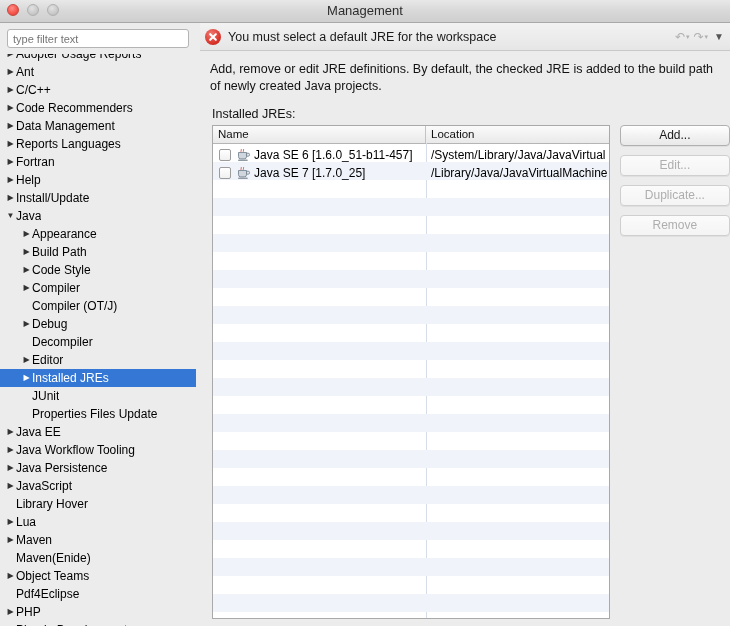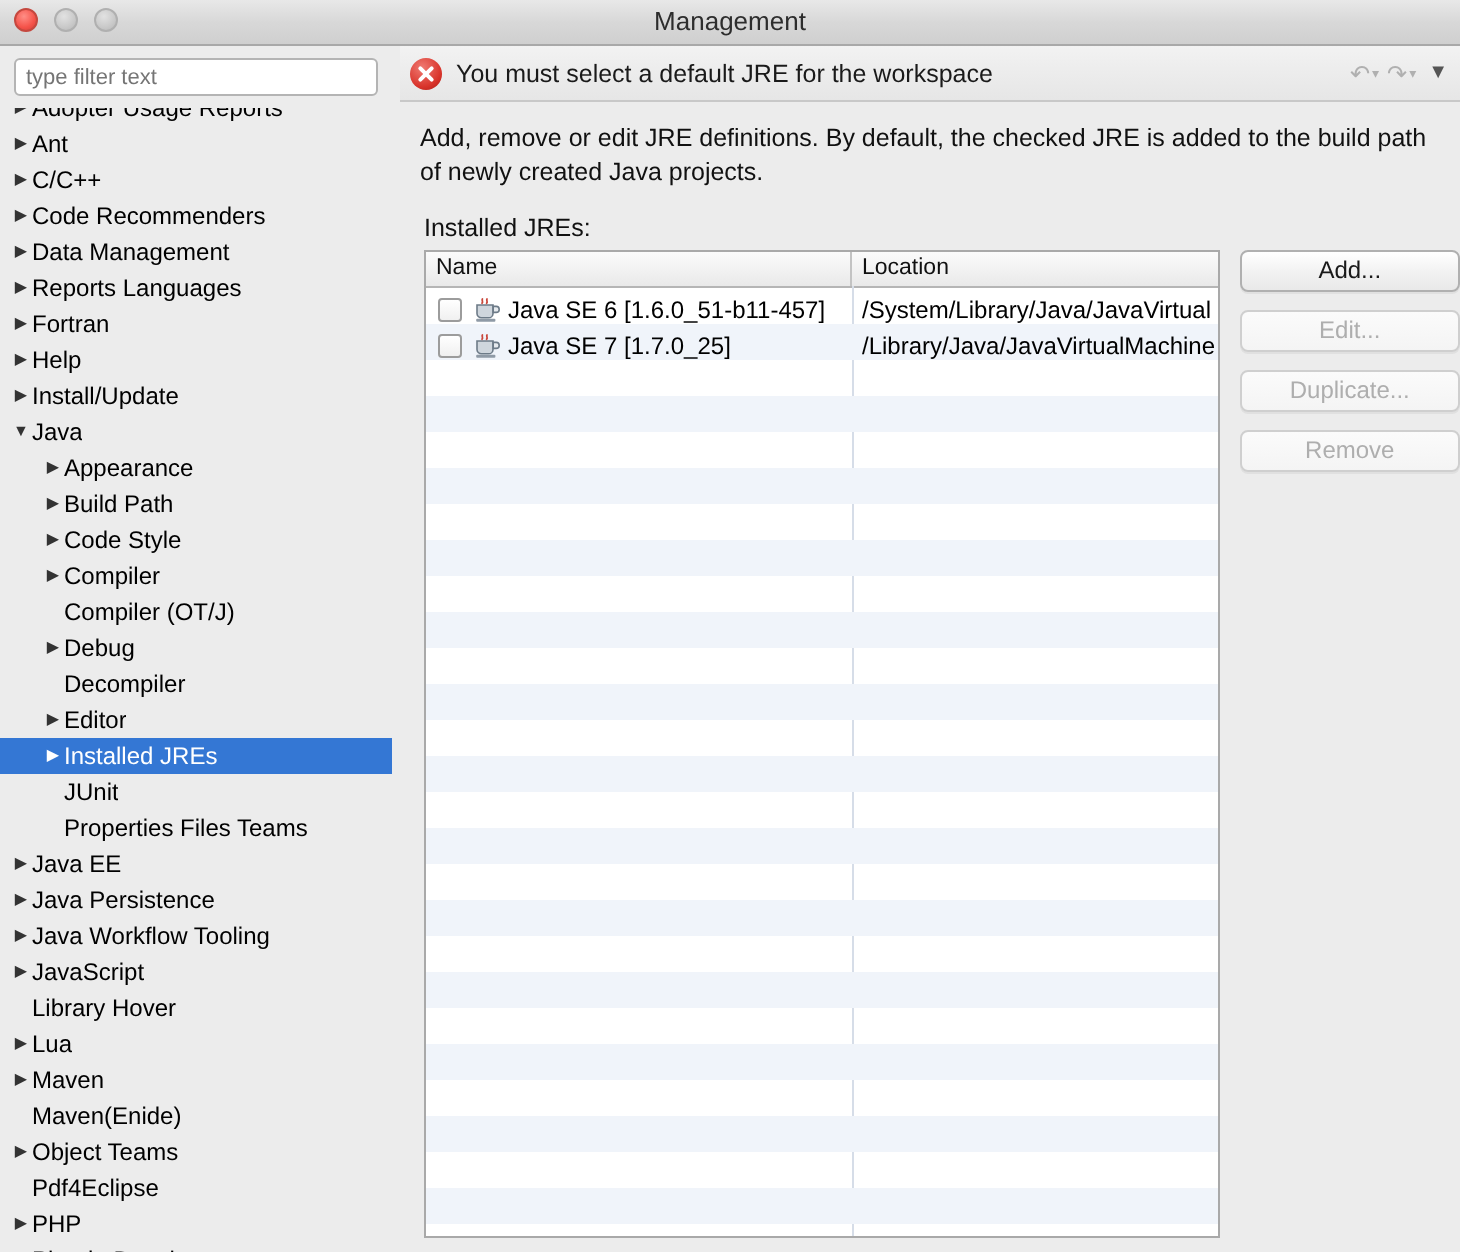--- a/index.html
+++ b/index.html
@@ -439,33 +439,33 @@
             <div class="tree-row selected lvl1">
               <span class="tw arrow-right"></span>
               <span class="tree-label">Installed JREs</span>
             </div>
             <div class="tree-row lvl1">
               <span class="tw"></span>
               <span class="tree-label">JUnit</span>
             </div>
             <div class="tree-row lvl1">
               <span class="tw"></span>
-              <span class="tree-label">Properties Files Teams</span>
+              <span class="tree-label">Properties Files Update</span>
             </div>
             <div class="tree-row lvl0">
               <span class="tw arrow-right"></span>
               <span class="tree-label">Java EE</span>
             </div>
             <div class="tree-row lvl0">
               <span class="tw arrow-right"></span>
+              <span class="tree-label">Java Workflow Tooling</span>
+            </div>
+            <div class="tree-row lvl0">
+              <span class="tw arrow-right"></span>
               <span class="tree-label">Java Persistence</span>
-            </div>
-            <div class="tree-row lvl0">
-              <span class="tw arrow-right"></span>
-              <span class="tree-label">Java Workflow Tooling</span>
             </div>
             <div class="tree-row lvl0">
               <span class="tw arrow-right"></span>
               <span class="tree-label">JavaScript</span>
             </div>
             <div class="tree-row lvl0">
               <span class="tw"></span>
               <span class="tree-label">Library Hover</span>
             </div>
             <div class="tree-row lvl0">

